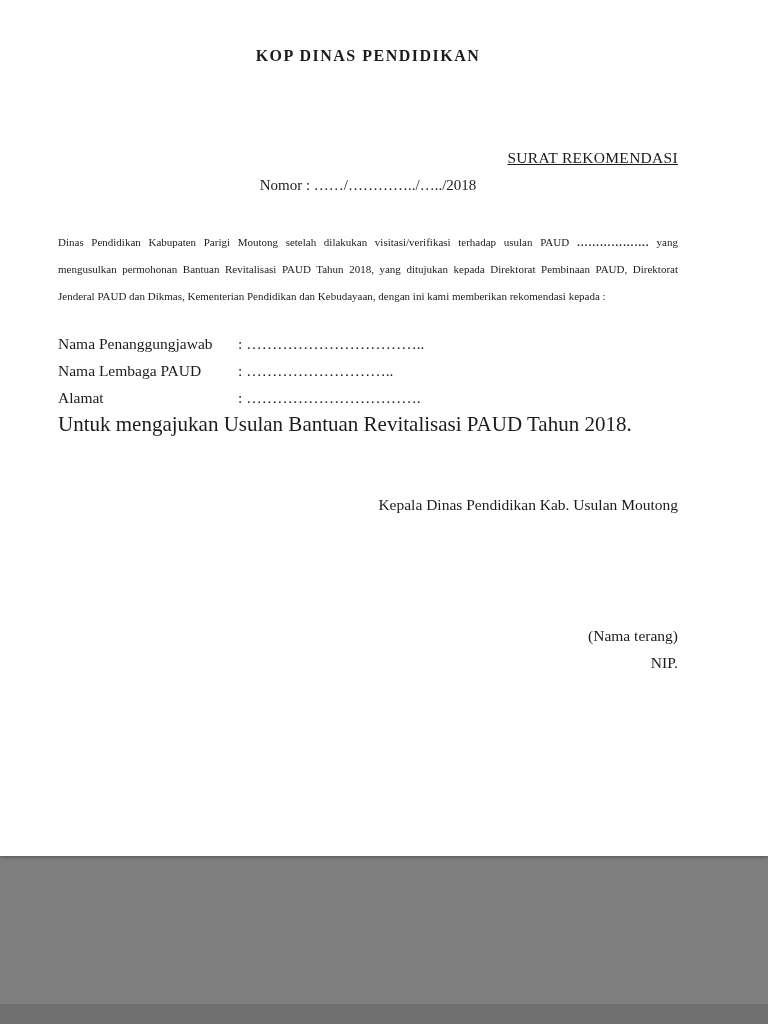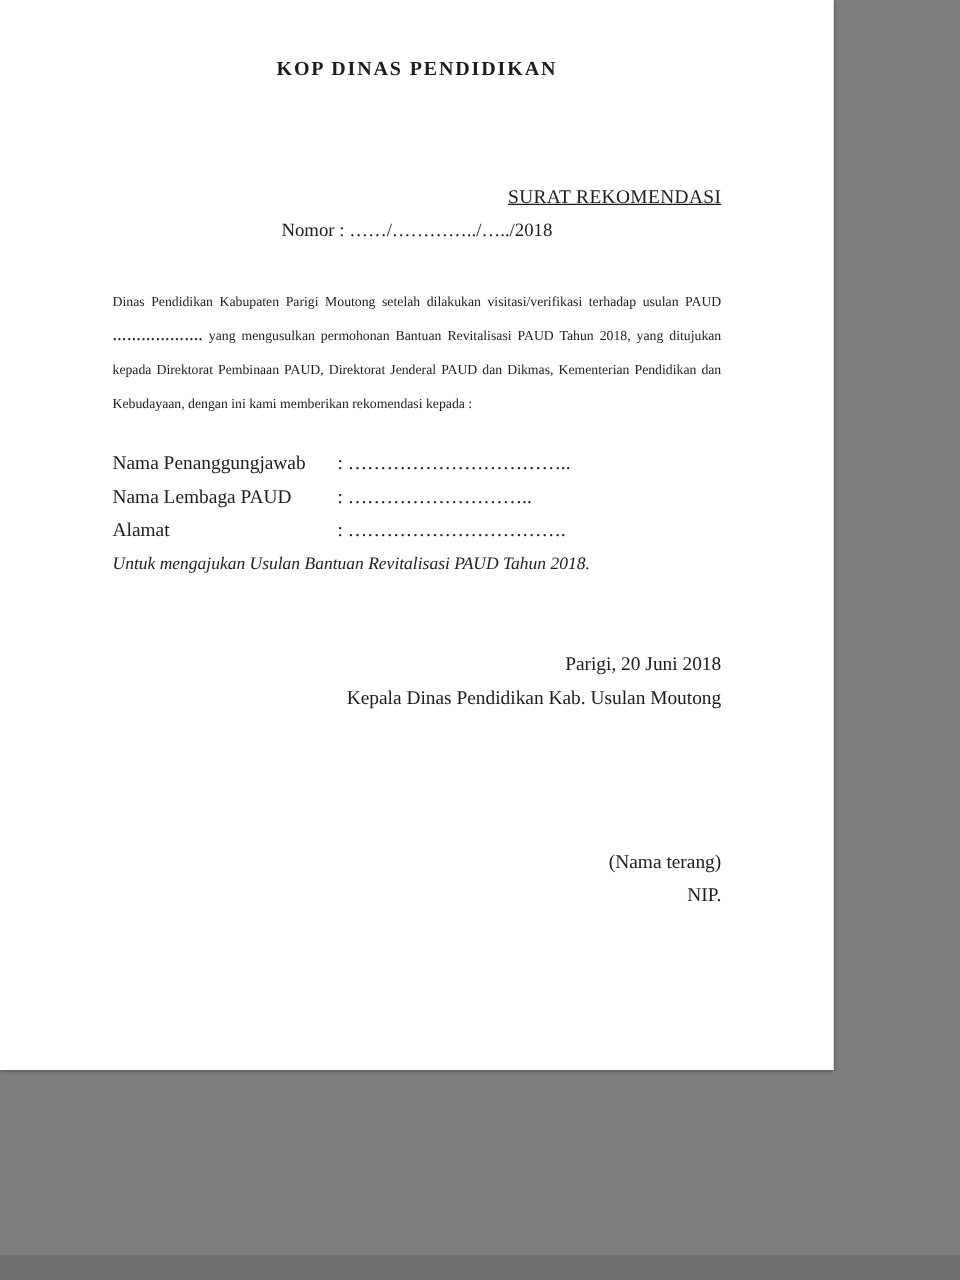--- a/index.html
+++ b/index.html
@@ -13,24 +13,24 @@
   }
 
   .viewer {
     position: relative;
     width: 768px;
     height: 1024px;
   }
 
   .page {
     position: relative;
-    width: 667px;
+    width: 768px;
     height: 856px;
     background: #ffffff;
-    padding: 46px 90px 0 90px;
+    padding: 46px 90px 0 58px;
     color: #1c1c1c;
     box-shadow: 0 1px 3px rgba(0,0,0,0.35);
   }
 
   .gray-area {
     width: 768px;
     height: 148px;
     background: #7e7e7e;
   }
 
@@ -81,23 +81,22 @@
   }
 
   .field-row { white-space: nowrap; }
 
   .field-label {
     display: inline-block;
     width: 180px;
   }
 
   .purpose-line {
-    font-size: 14px;
+    font-size: 21px;
     line-height: 27px;
-    font-style: italic;
   }
 
   .closing-line {
     margin-top: 25px;
     font-size: 15.5px;
     line-height: 27px;
   }
 
   .signature {
     margin-top: 53px;
@@ -131,21 +130,20 @@
         <span class="field-label">Nama Lembaga PAUD</span><span class="field-value">: ………………………..</span>
       </div>
       <div class="field-row">
         <span class="field-label">Alamat</span><span class="field-value">: …………………………….</span>
       </div>
       <div class="purpose-line">Untuk mengajukan Usulan Bantuan Revitalisasi PAUD Tahun 2018.</div>
     </div>
 
 
     <div class="signature">
-      <div>Parigi, 20 Juni 2018</div>
       <div>Kepala Dinas Pendidikan Kab. Usulan Moutong</div>
       <div class="sig-name">(Nama terang)</div>
       <div>NIP.</div>
     </div>
 
   </div>
 
   <div class="gray-area"></div>
   <div class="gray-strip"></div>
 

